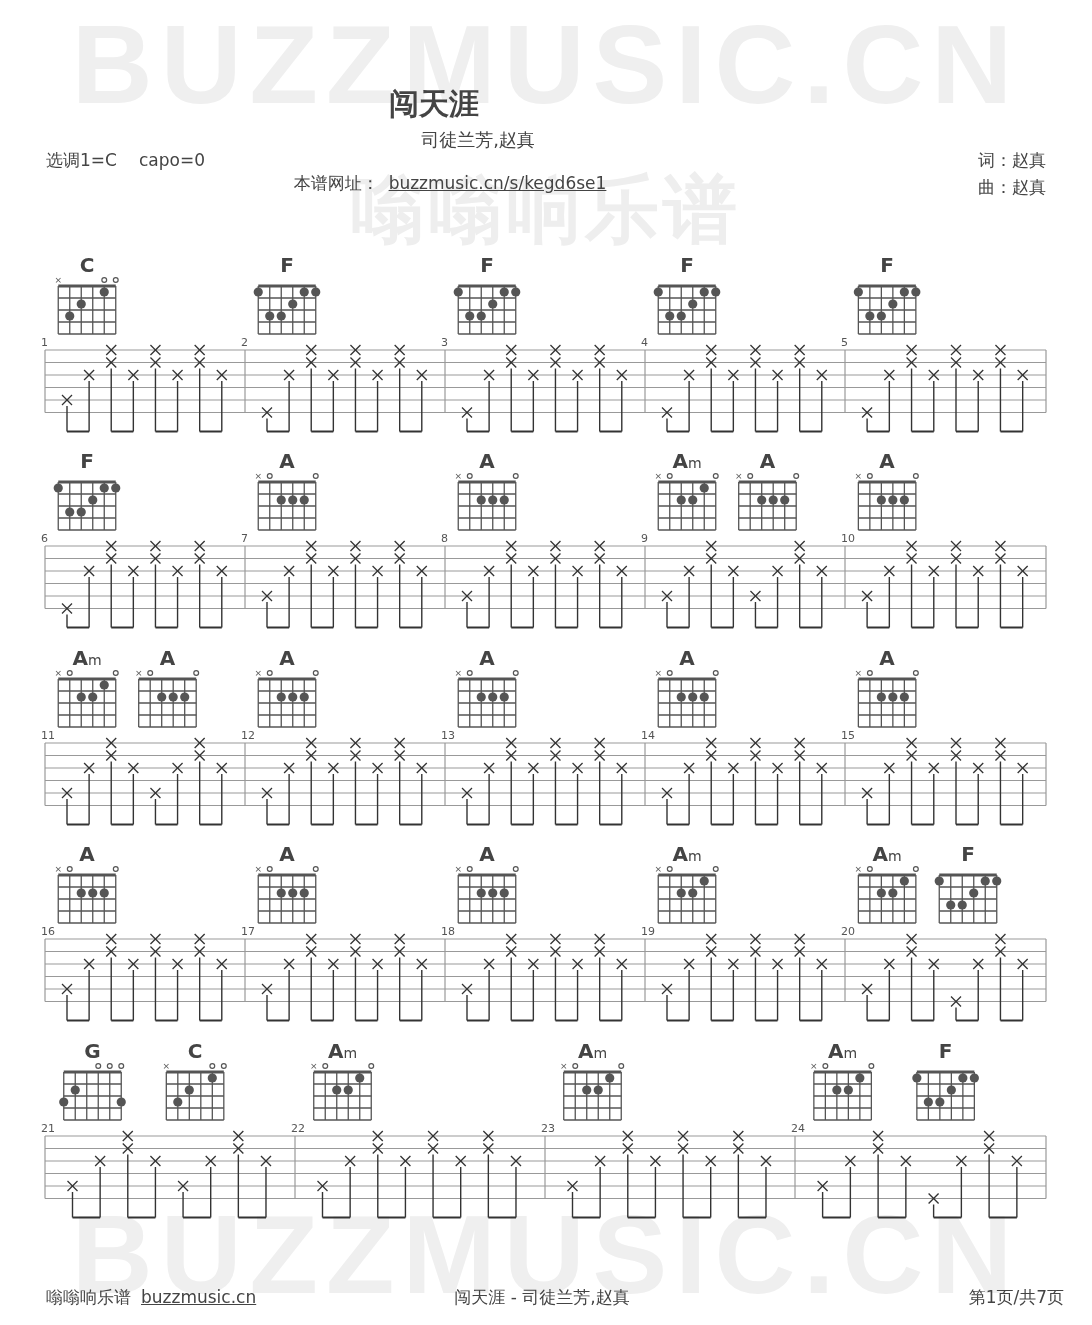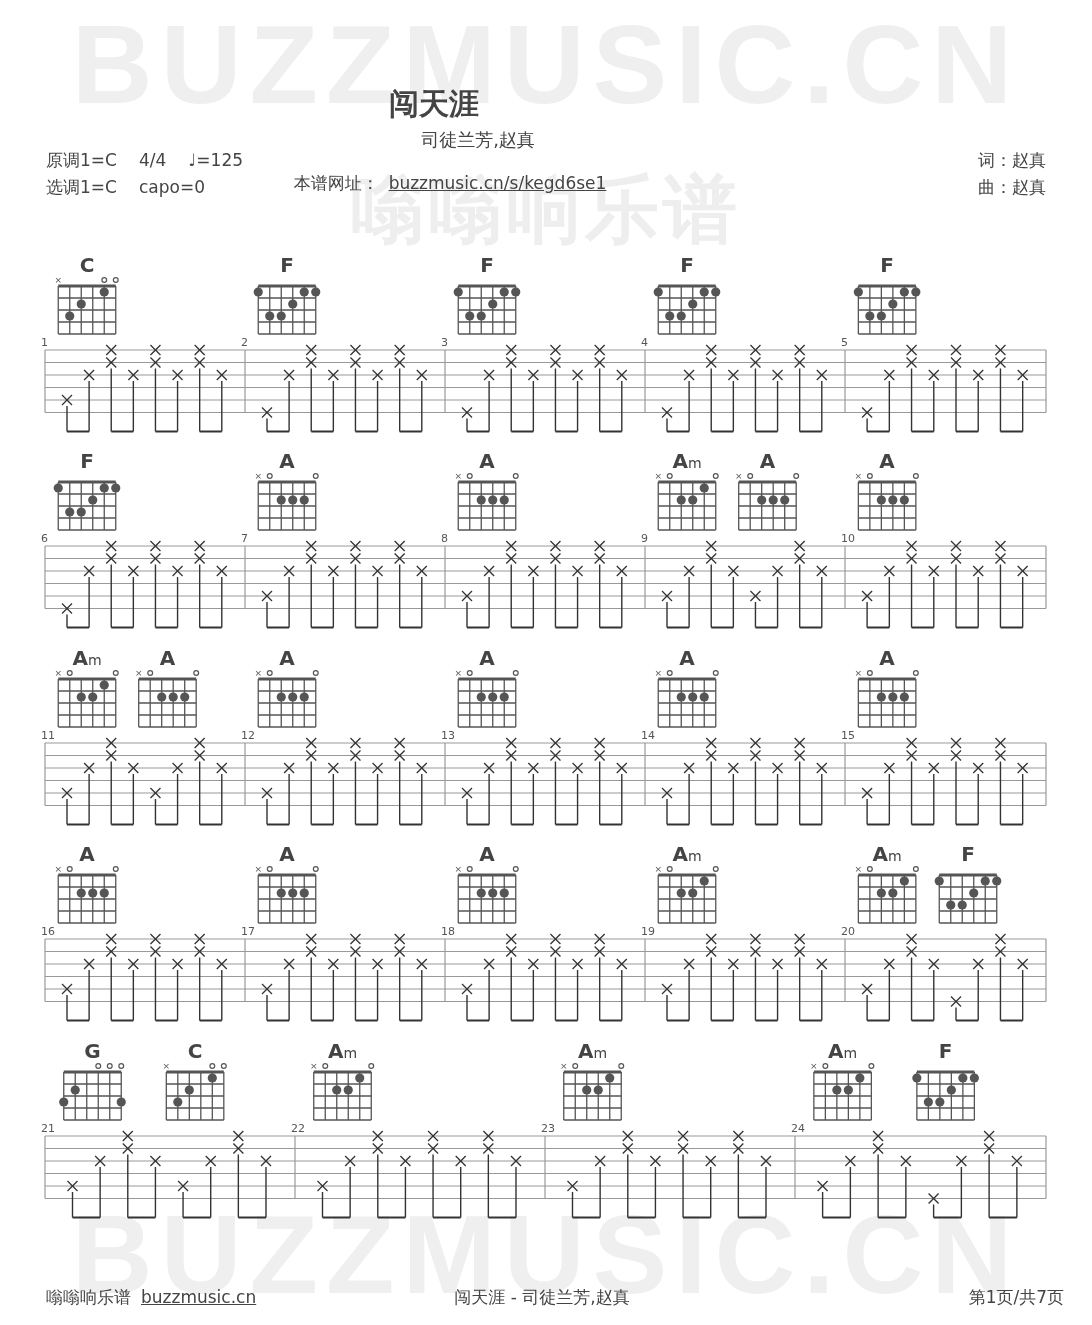--- a/index.html
+++ b/index.html
@@ -31,21 +31,20 @@
 <div class="wm wm-cn">嗡嗡响乐谱</div>
 <div class="wm wm-bottom">BUZZMUSIC.CN</div>
 
 <div class="title">闯天涯</div>
 <div class="artist">司徒兰芳,赵真</div>
 <div class="url-line">
   <span>本谱网址：</span><a>buzzmusic.cn/s/kegd6se1</a>
 </div>
 
 <div class="meta-left">
-  <div><span>原调1=C</span><span>4/4</span><span>♩=125</span></div>
   <div><span>选调1=C</span><span>capo=0</span></div>
 </div>
 <div class="meta-right">
   <div>词：赵真</div>
   <div>曲：赵真</div>
 </div>
 
 <svg class="score" id="score" width="1092" height="1325">
     <g>
       <line x1="45" y1="350" x2="1046" y2="350" stroke="#999999" stroke-width="1"></line>

